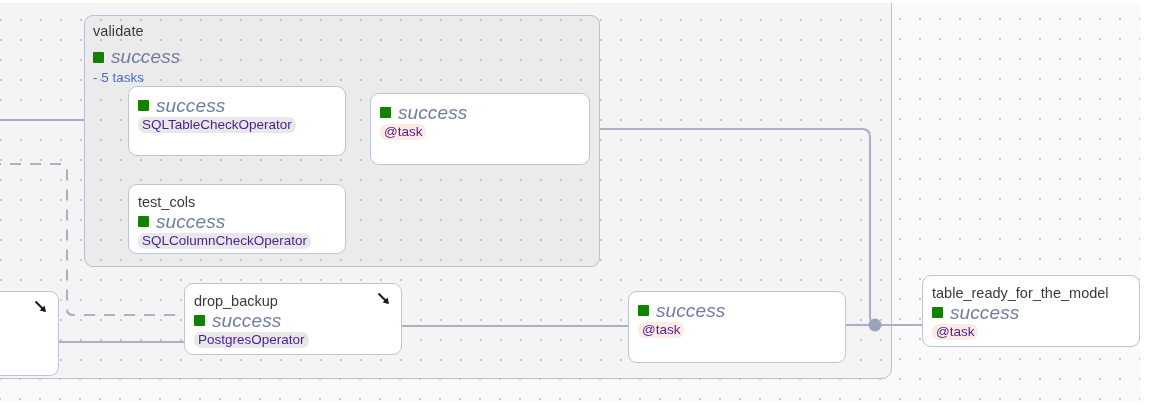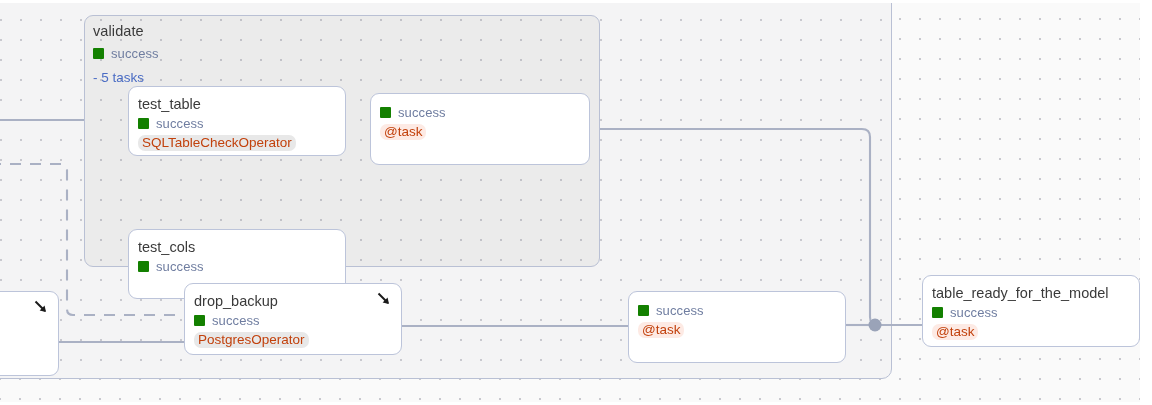--- a/index.html
+++ b/index.html
@@ -142,28 +142,29 @@
     height: 17px;
   }
   .state-square {
     width: 11px;
     height: 11px;
     background: #138000;
     border-radius: 1px;
     flex: 0 0 auto;
   }
   .state-label {
-    font-size: 13px;
+    font-size: 19px;
     color: #6f7da0;
     letter-spacing: 0.1px;
+    font-style: italic;
   }
   .node-op {
     margin-top: 3px;
     font-size: 13.5px;
-    color: #c2410c;
+    color: #4c1d95;
     display: inline-block;
     padding: 0px 4px 1px 4px;
     border-radius: 7px;
     white-space: nowrap;
   }
   .op-task {
     background: #fdeae4;
     text-align: center;
   }
   .op-operator {
@@ -172,21 +173,21 @@
   .node-arrow {
     position: absolute;
     right: 9px;
     top: 7px;
     width: 16px;
     height: 16px;
   }
 
   
   #node-test_table        { left: 128px; top: 83px;  width: 218px; height: 70px; }
-  #node-test_cols         { left: 128px; top: 181px; width: 218px; height: 70px; margin-top: 45px; }
+  #node-test_cols         { left: 128px; top: 181px; width: 218px; height: 70px; }
   #node-sql_check_done    { left: 370px; top: 90px;  width: 220px; height: 72px; }
   #node-drop_backup       { left: 184px; top: 280px; width: 218px; height: 72px; }
   #node-done              { left: 628px; top: 288px; width: 218px; height: 72px; }
   #node-table_ready       { left: 922px; top: 272px; width: 218px; height: 72px; }
   #node-partial-left      { left: -58px; top: 288px; width: 117px; height: 85px; }
 </style>
 </head>
 <body>
 
 <div id="screen">
@@ -226,34 +227,34 @@
     <div id="group-validate">
       <div class="group-title">validate</div>
       <div class="group-state">
         <span class="state-square"></span>
         <span class="state-label">success</span>
       </div>
       <div class="group-tasks">- 5 tasks</div>
     </div>
 
     <div class="node" id="node-test_table">
-      <div class="node-title">test_table</div>
       <div class="node-state">
         <span class="state-square"></span>
         <span class="state-label">success</span>
       </div>
       <div class="node-op op-operator">SQLTableCheckOperator</div>
     </div>
 
     <div class="node" id="node-test_cols">
       <div class="node-title">test_cols</div>
       <div class="node-state">
         <span class="state-square"></span>
         <span class="state-label">success</span>
       </div>
+      <div class="node-op op-operator">SQLColumnCheckOperator</div>
     </div>
 
     <div class="node" id="node-sql_check_done">
       <div class="node-state">
         <span class="state-square"></span>
         <span class="state-label">success</span>
       </div>
       <div class="node-op op-task">@task</div>
     </div>
 

